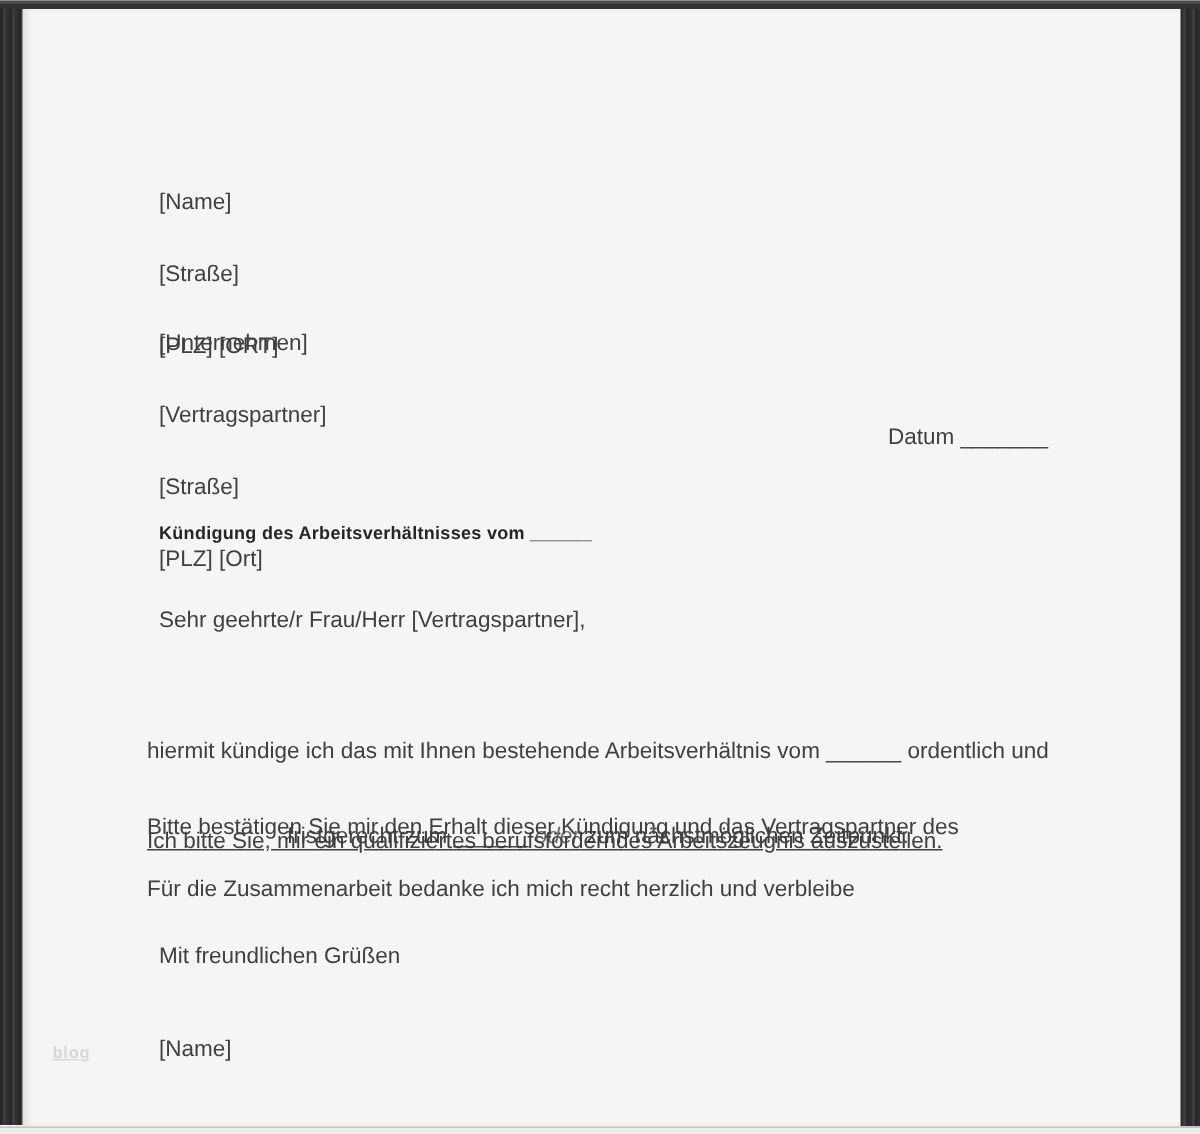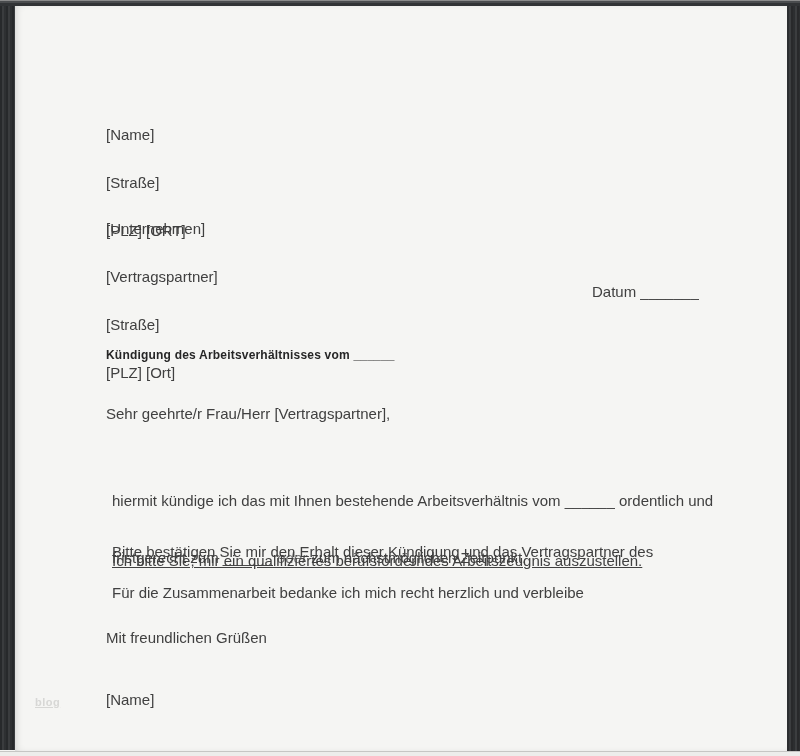--- a/index.html
+++ b/index.html
@@ -48,21 +48,21 @@
   .addr { left: 106px; }
   .sender { top: 95px; }
   .recipient { top: 189px; }
   .date-line { left: 592px; top: 237px; margin-top: 47px; }
   .subject {
     left: 106px; top: 347px;
     font-size: 12px; font-weight: bold; color: #262626;
     letter-spacing: 0.2px;
   }
   .salutation { left: 106px; top: 406px; }
-  .para { left: 112px; line-height: 19px; }
+  .para { left: 98px; line-height: 19px; text-align: center; }
   .p1 { top: 453px; }
   .p2 { top: 504px; }
   .p3 { top: 551px; text-decoration: underline; }
   .p4 { top: 583px; }
   .closing { left: 106px; top: 630px; }
   .sig-name { left: 106px; top: 692px; }
   .sig-label { left: 106px; top: 736px; font-weight: bold; color: #8b5cf6; font-size: 14px; margin-top: 20px; }
   .italic-word { font-style: italic; color: #6f6f6f; }
   .watermark {
     position: absolute; left: 35px; top: 696px; z-index: 5;

